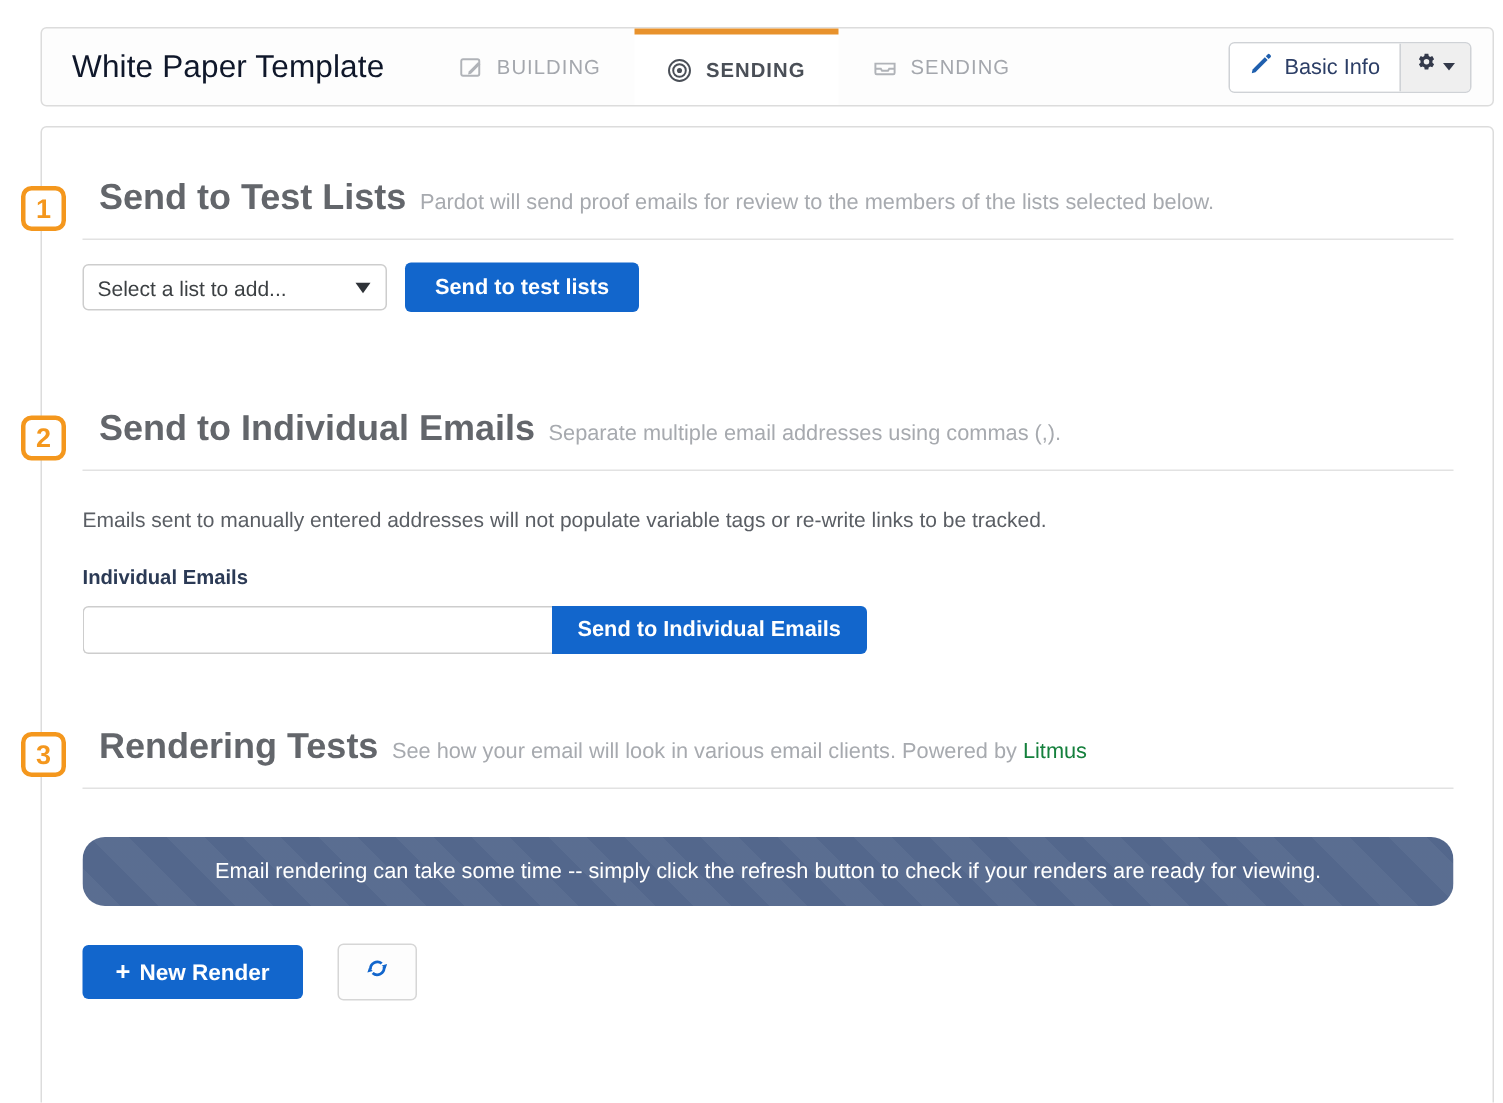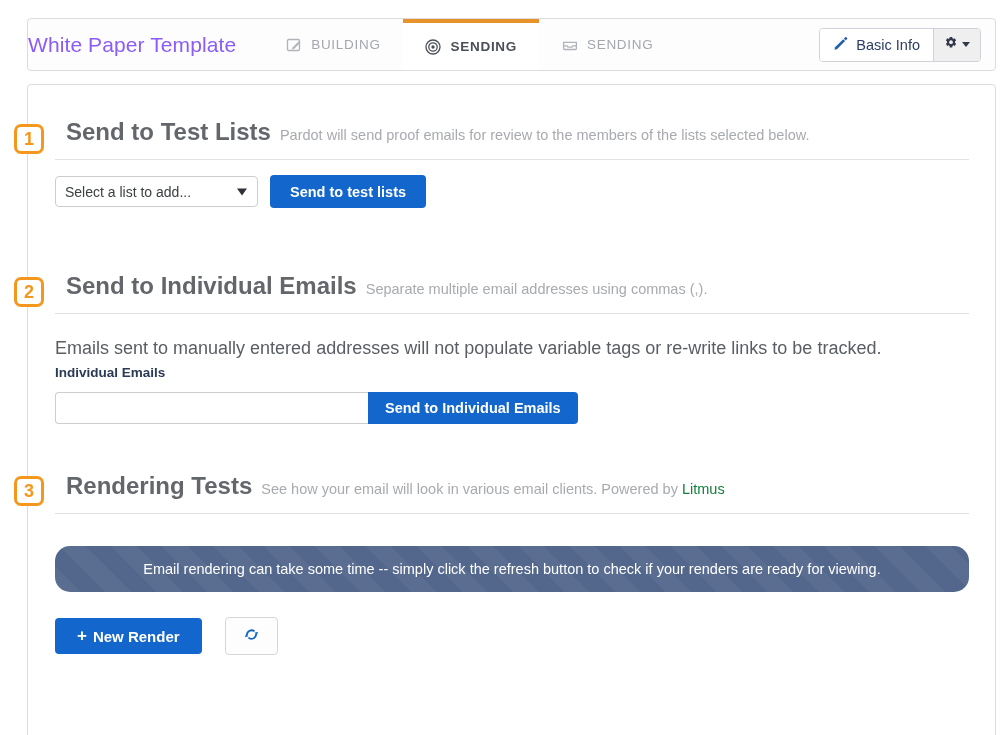--- a/index.html
+++ b/index.html
@@ -36,22 +36,23 @@
   }
 
   .header-inner {
     position: relative;
     height: 100%;
     display: flex;
     align-items: center;
   }
 
   .doc-title {
+    margin-left: 20px;
     font-size: 21px;
-    color: #8b5cf6;
+    color: #0f172a;
     font-weight: 400;
     letter-spacing: .1px;
     white-space: nowrap;
     text-align: center;
   }
 
   .tabs {
     display: flex;
     align-items: stretch;
     margin-left: 27px;
@@ -251,21 +252,21 @@
     cursor: pointer;
     font-family: inherit;
     padding: 0 20px;
     display: inline-flex;
     align-items: center;
     justify-content: center;
     white-space: nowrap;
   }
 
   .note-text {
-    font-size: 18px;
+    font-size: 14px;
     color: #5a5e64;
     margin-left: 27px;
   }
 
   .input-group {
     display: flex;
     align-items: stretch;
     margin-left: 27px;
     height: 32px;
   }
@@ -427,21 +428,21 @@
     <div class="section" style="margin-top:64px;">
       <div class="badge" style="top:5px;">2</div>
       <div class="sec-head">
         <span class="sec-title">Send to Individual Emails</span>
         <span class="sec-sub">Separate multiple email addresses using commas (,).</span>
       </div>
       <div class="divider"></div>
 
       <div class="note-text" style="margin-top:24px;">Emails sent to manually entered addresses will not populate variable tags or re-write links to be tracked.</div>
 
-      <div class="field-label" style="margin-top:6px;">Individual Emails</div>
+      <div class="field-label" style="margin-top:23px;">Individual Emails</div>
 
       <div class="input-group" style="margin-top:12px;">
         <input class="text-input" type="text" placeholder="" style="">
         <button class="btn-blue">Send to Individual Emails</button>
       </div>
     </div>
 
     <div class="section" style="margin-top:48px;">
       <div class="badge" style="top:4px;">3</div>
       <div class="sec-head">

